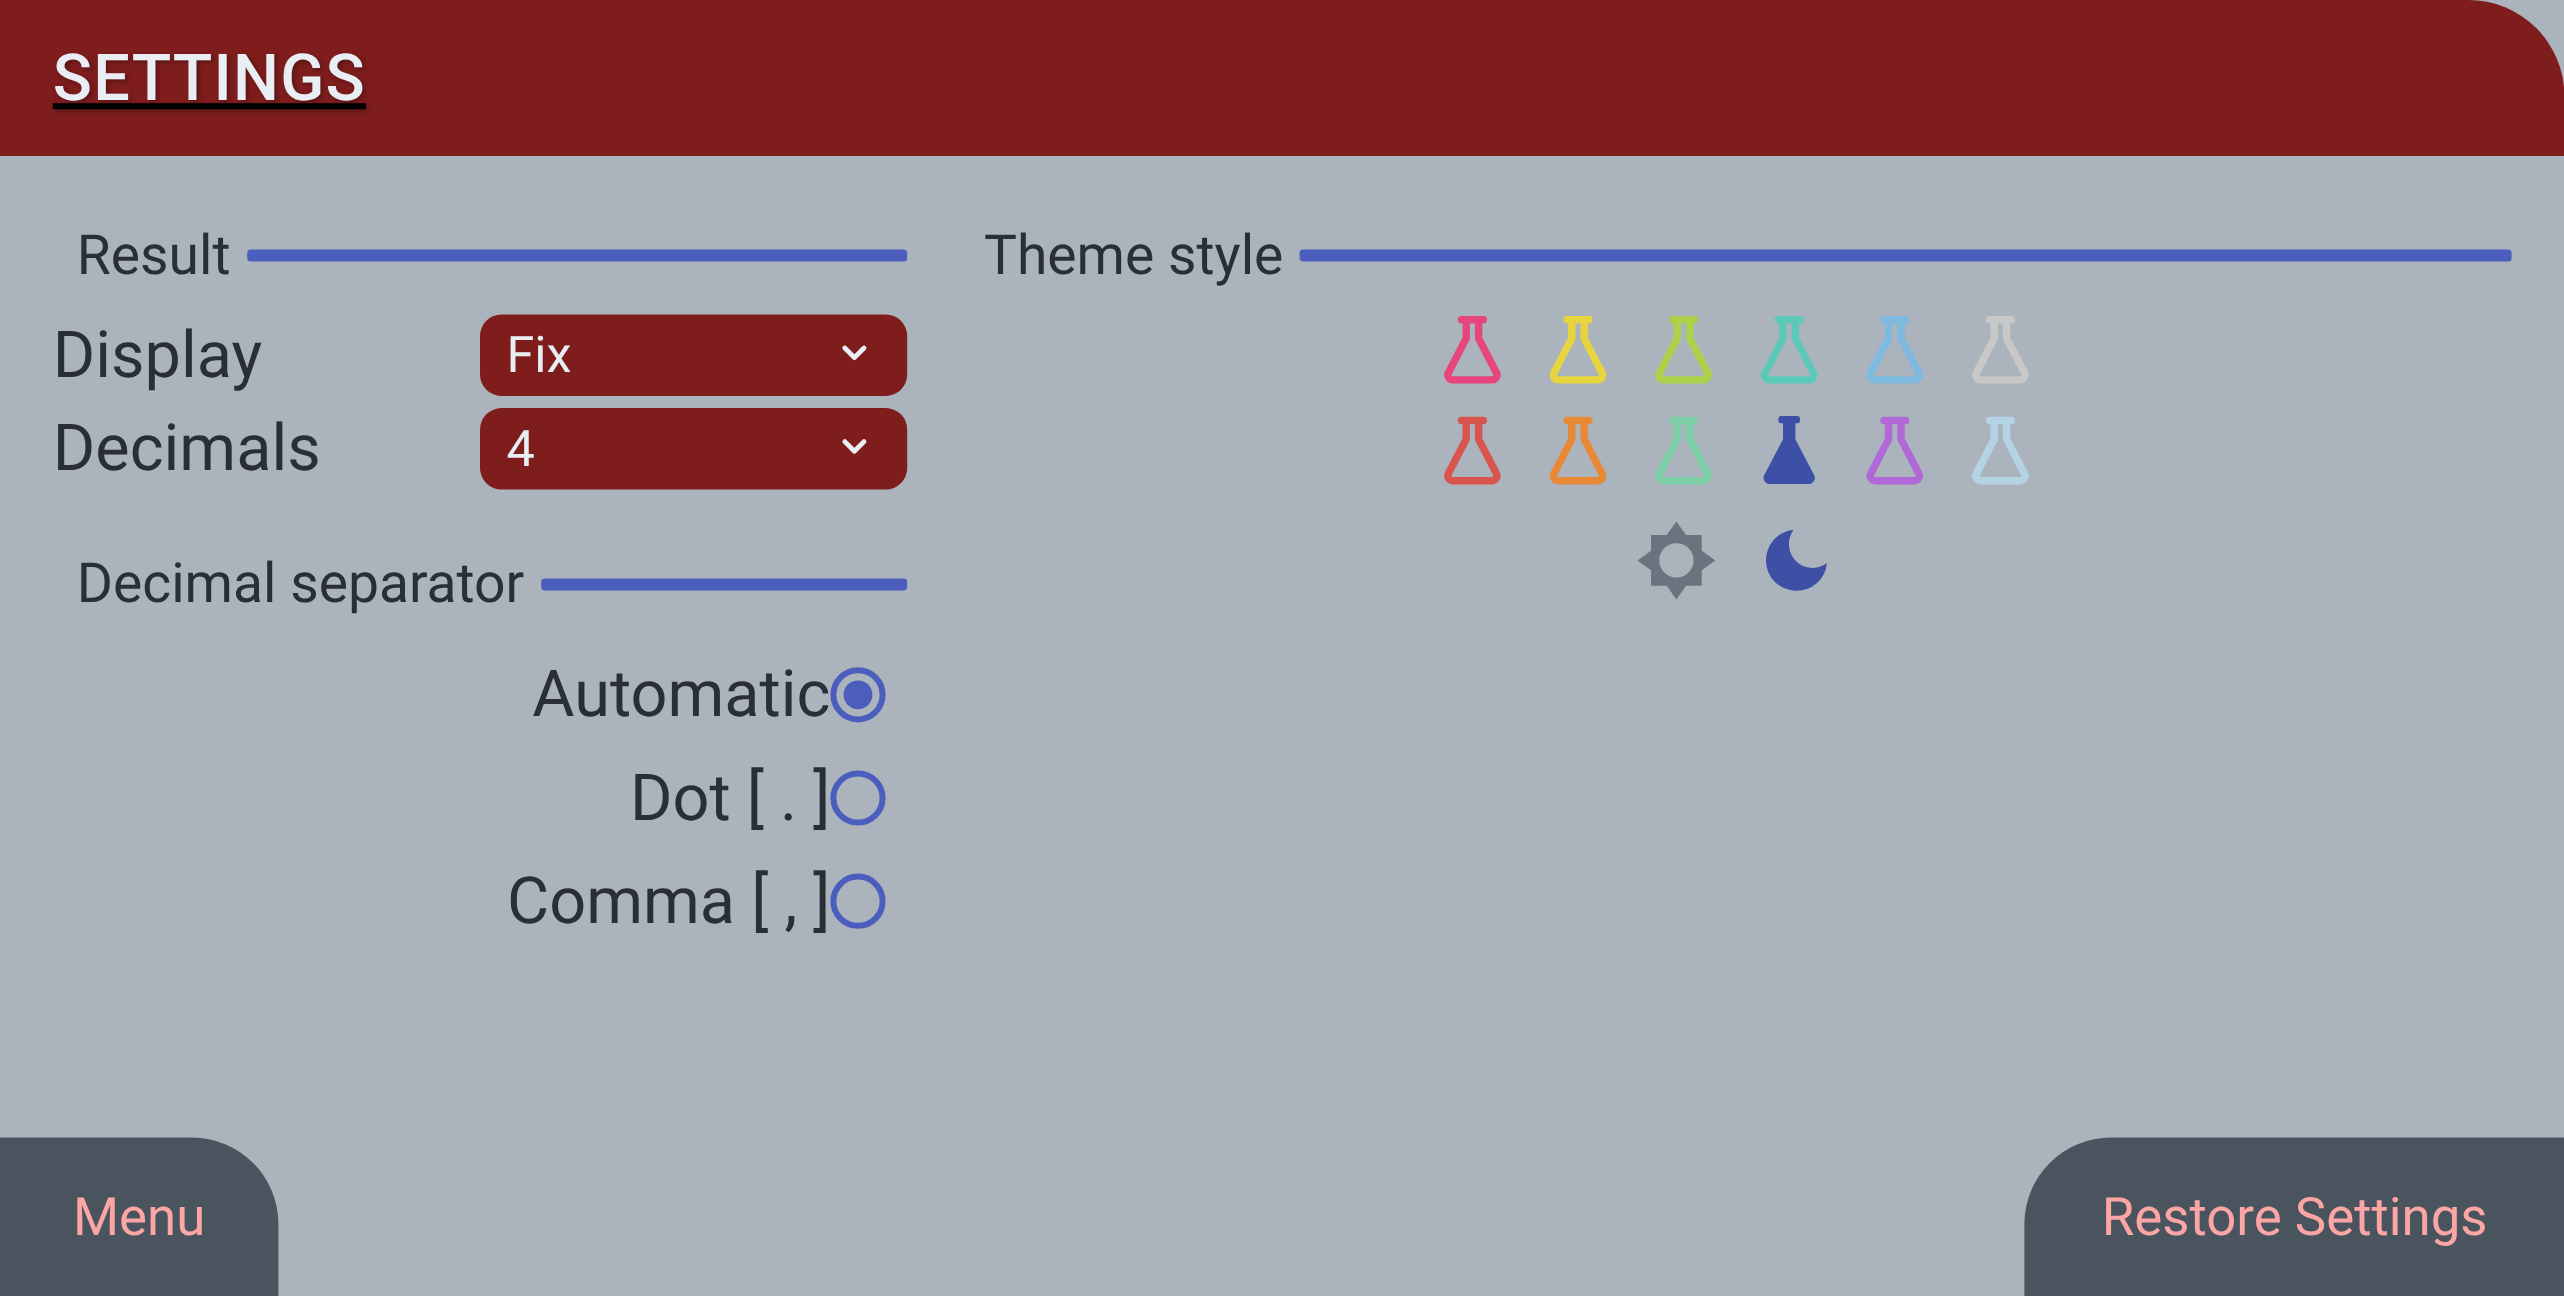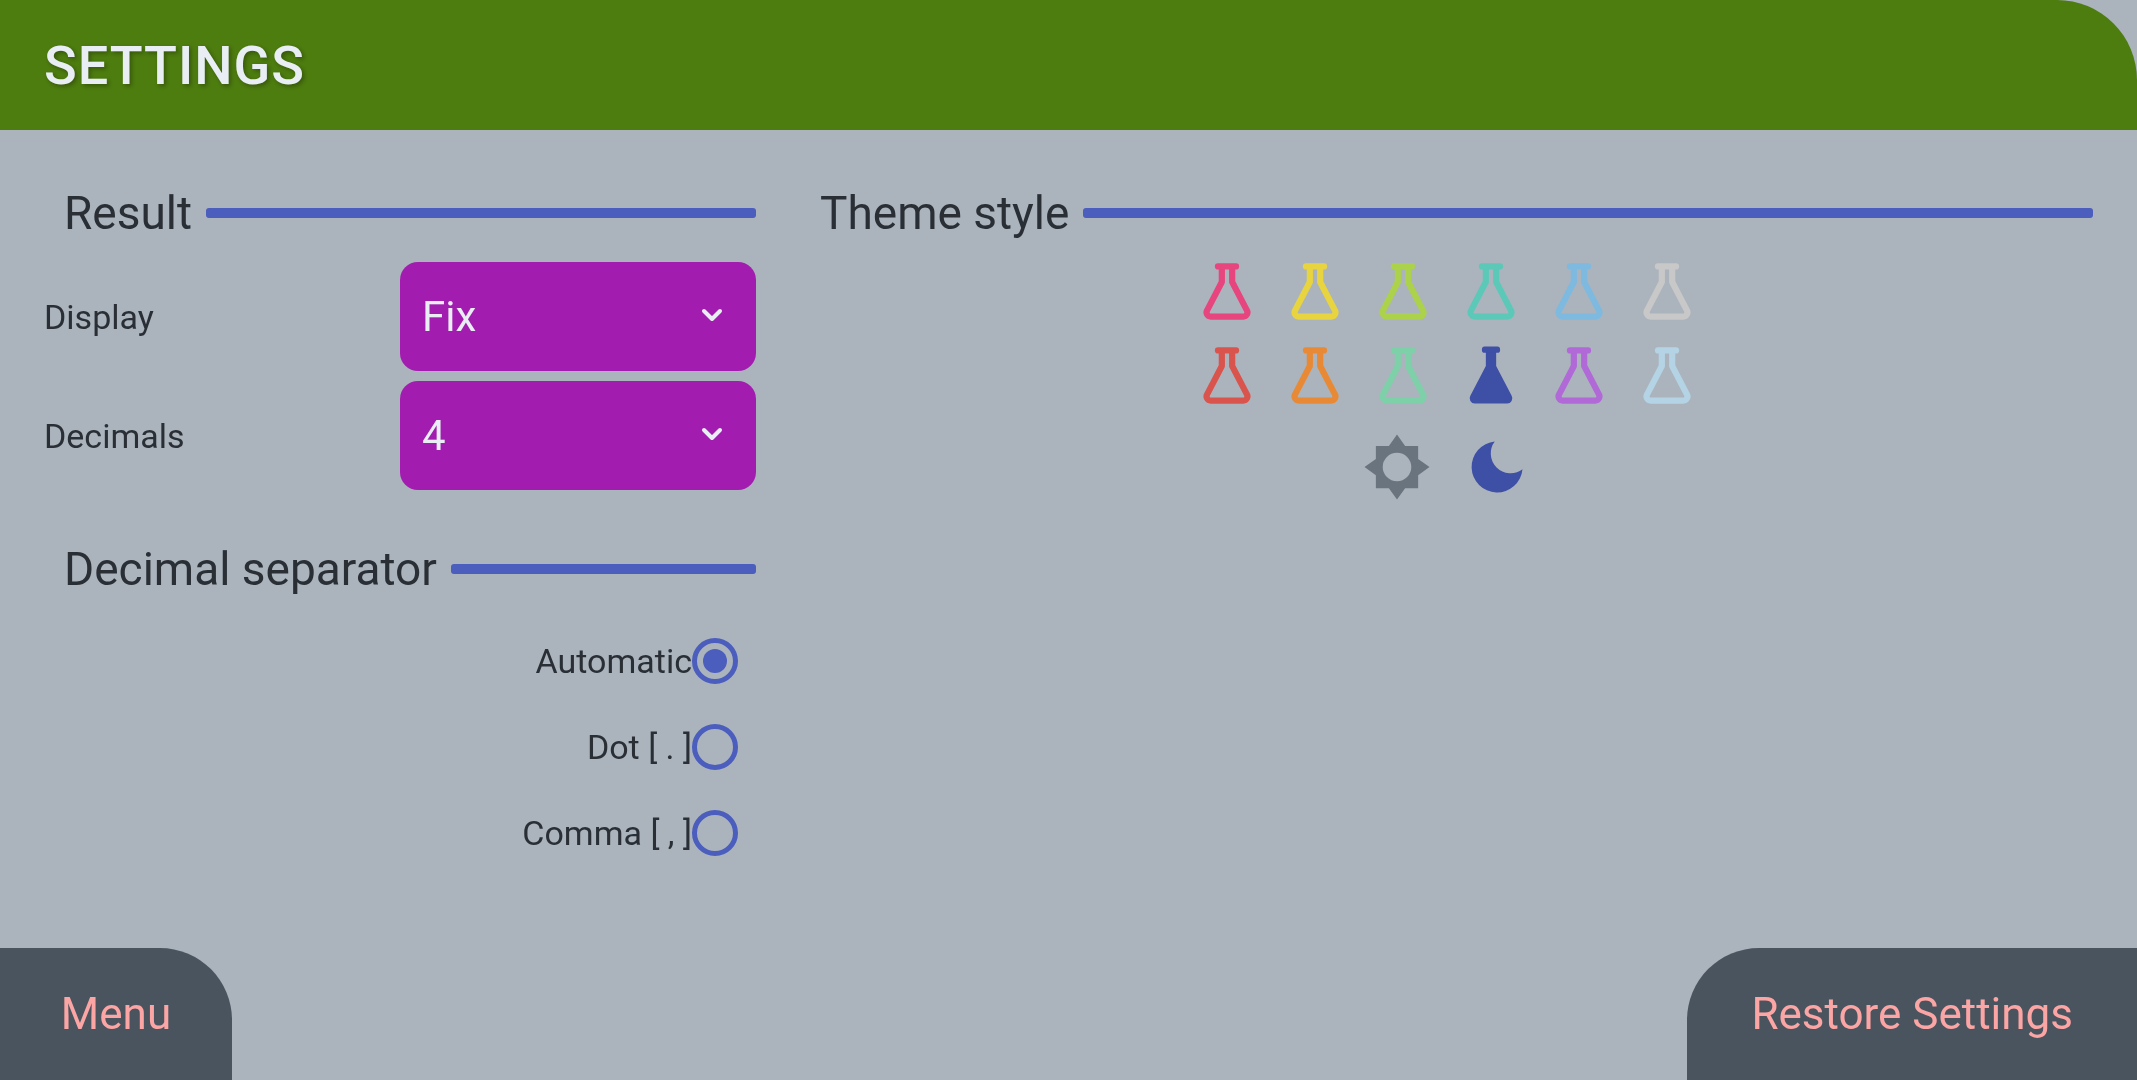--- a/index.html
+++ b/index.html
@@ -3,26 +3,27 @@
 <meta charset="utf-8">
 <style>
   * { box-sizing: border-box; margin: 0; padding: 0; }
   html, body { width: 100%; height: 100%; }
   body {
     font-family: -apple-system, BlinkMacSystemFont, "Segoe UI", Roboto, sans-serif;
     background: #abb4bd;
     overflow: hidden;
   }
   .header {
-    background: #4d7c0f;
+    background: #7f1d1d;
     height: 130px;
     border-top-right-radius: 80px;
     padding: 0 44px;
     display: flex;
     align-items: center;
+    text-decoration: underline;
   }
   .header-title {
     color: #e8eef3;
     font-size: 54px;
     font-weight: 500;
     letter-spacing: 1px;
     text-shadow: 2px 2px 4px rgba(0,0,0,0.3);
   }
   .content {
     display: flex;
@@ -51,27 +52,27 @@
     border-radius: 3px;
   }
   .row {
     display: flex;
     align-items: center;
     justify-content: space-between;
     margin-bottom: 10px;
   }
   .row-label {
     color: #2a2f36;
-    font-size: 34px;
+    font-size: 54px;
     font-weight: 400;
   }
   .dropdown {
     width: 356px;
-    height: 109px;
-    background: #a21caf;
+    height: 68px;
+    background: #7f1d1d;
     border-radius: 18px;
     display: flex;
     align-items: center;
     justify-content: space-between;
     padding: 0 28px 0 22px;
     cursor: pointer;
   }
   .dropdown-value {
     color: #e8eef3;
     font-size: 42px;

